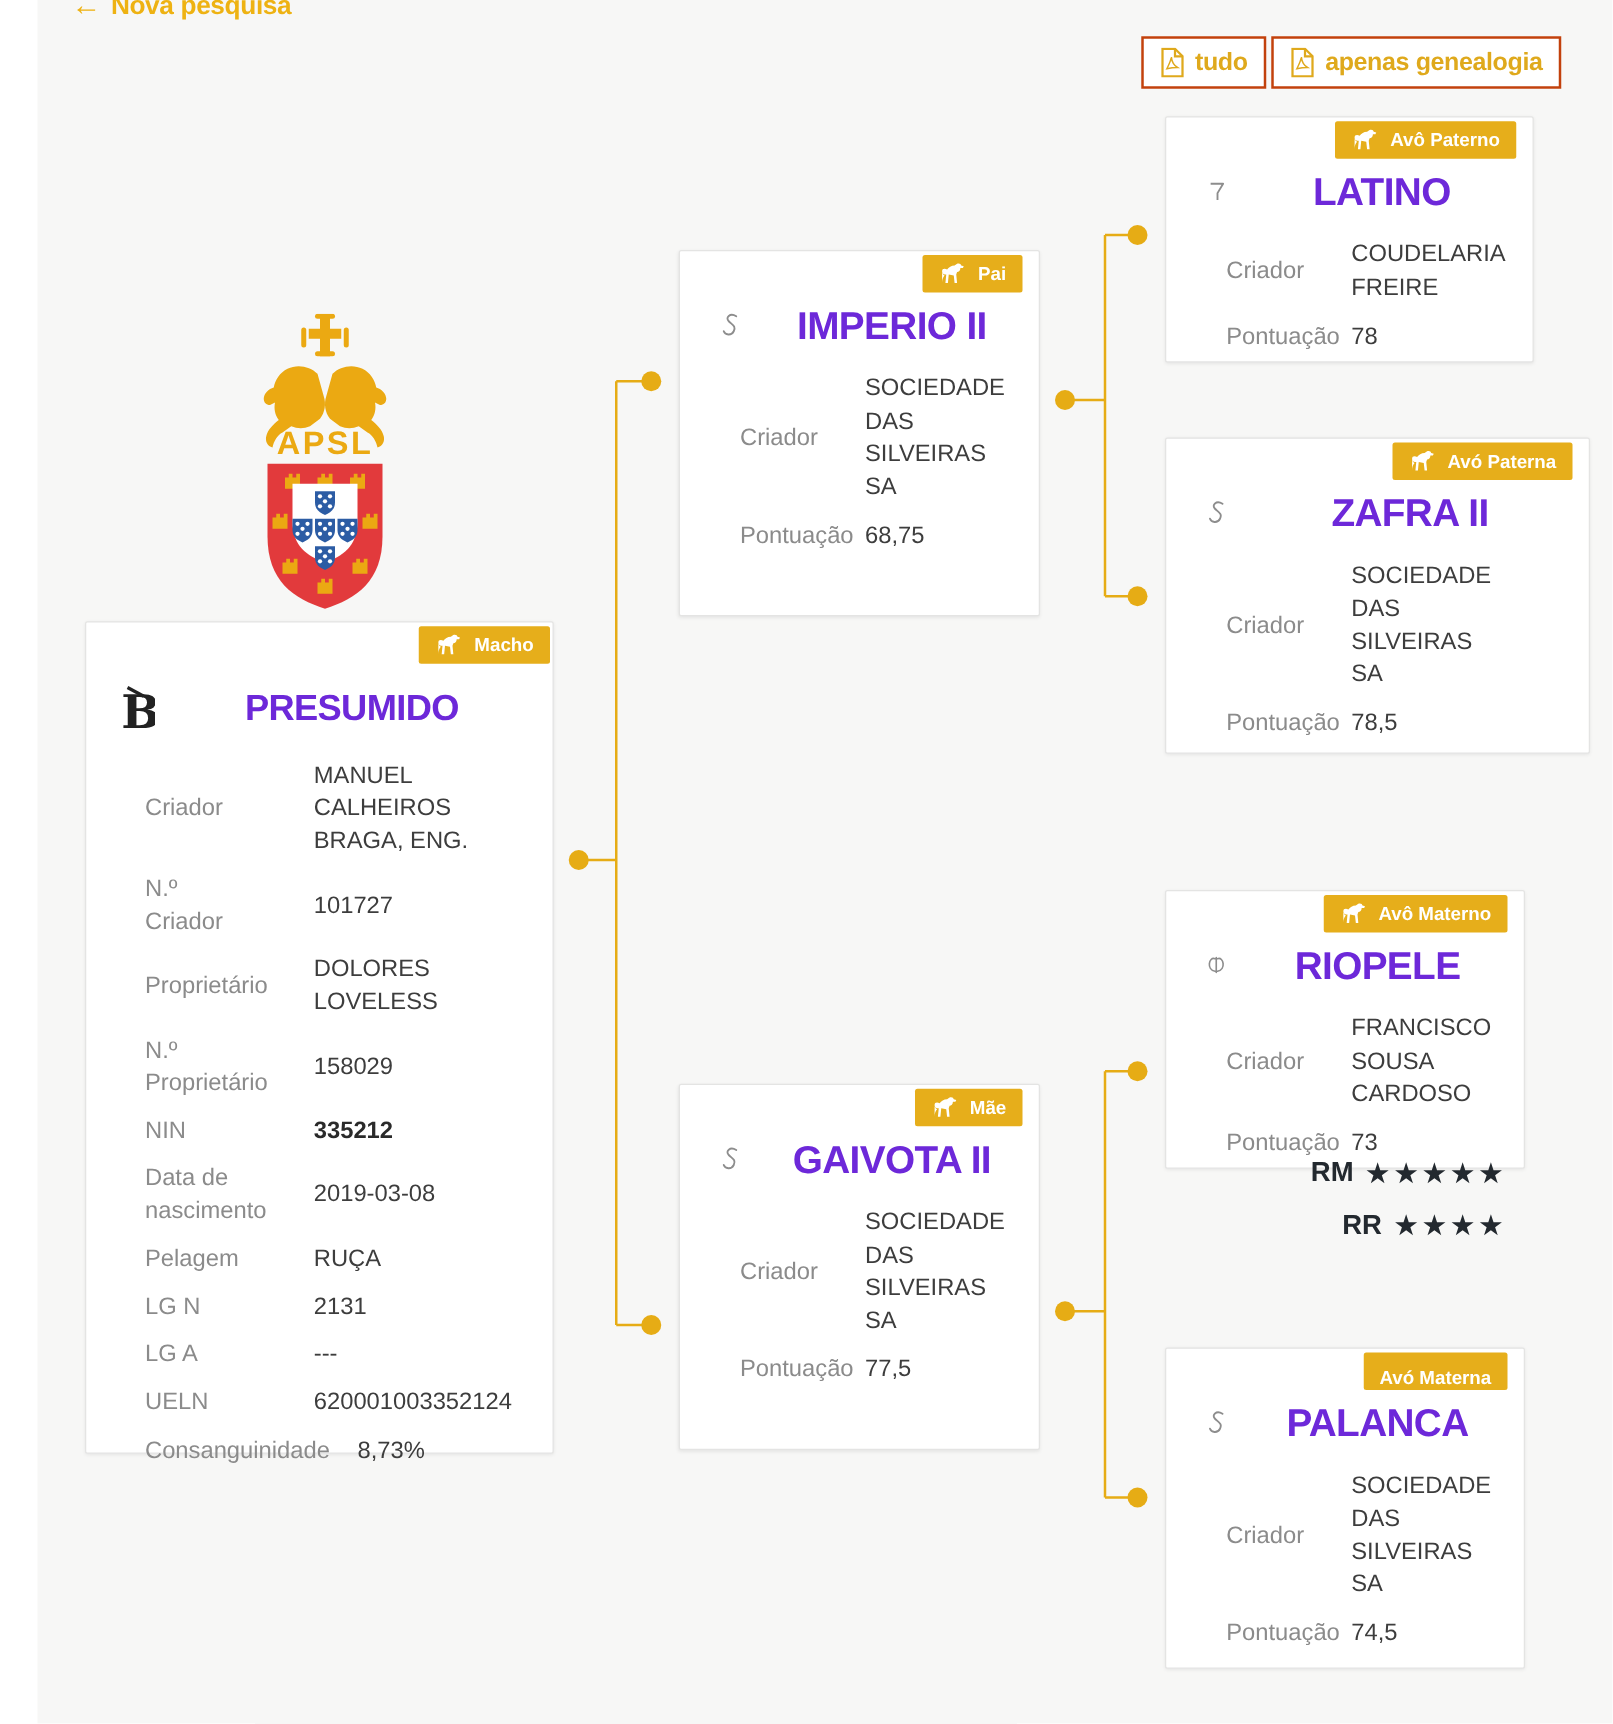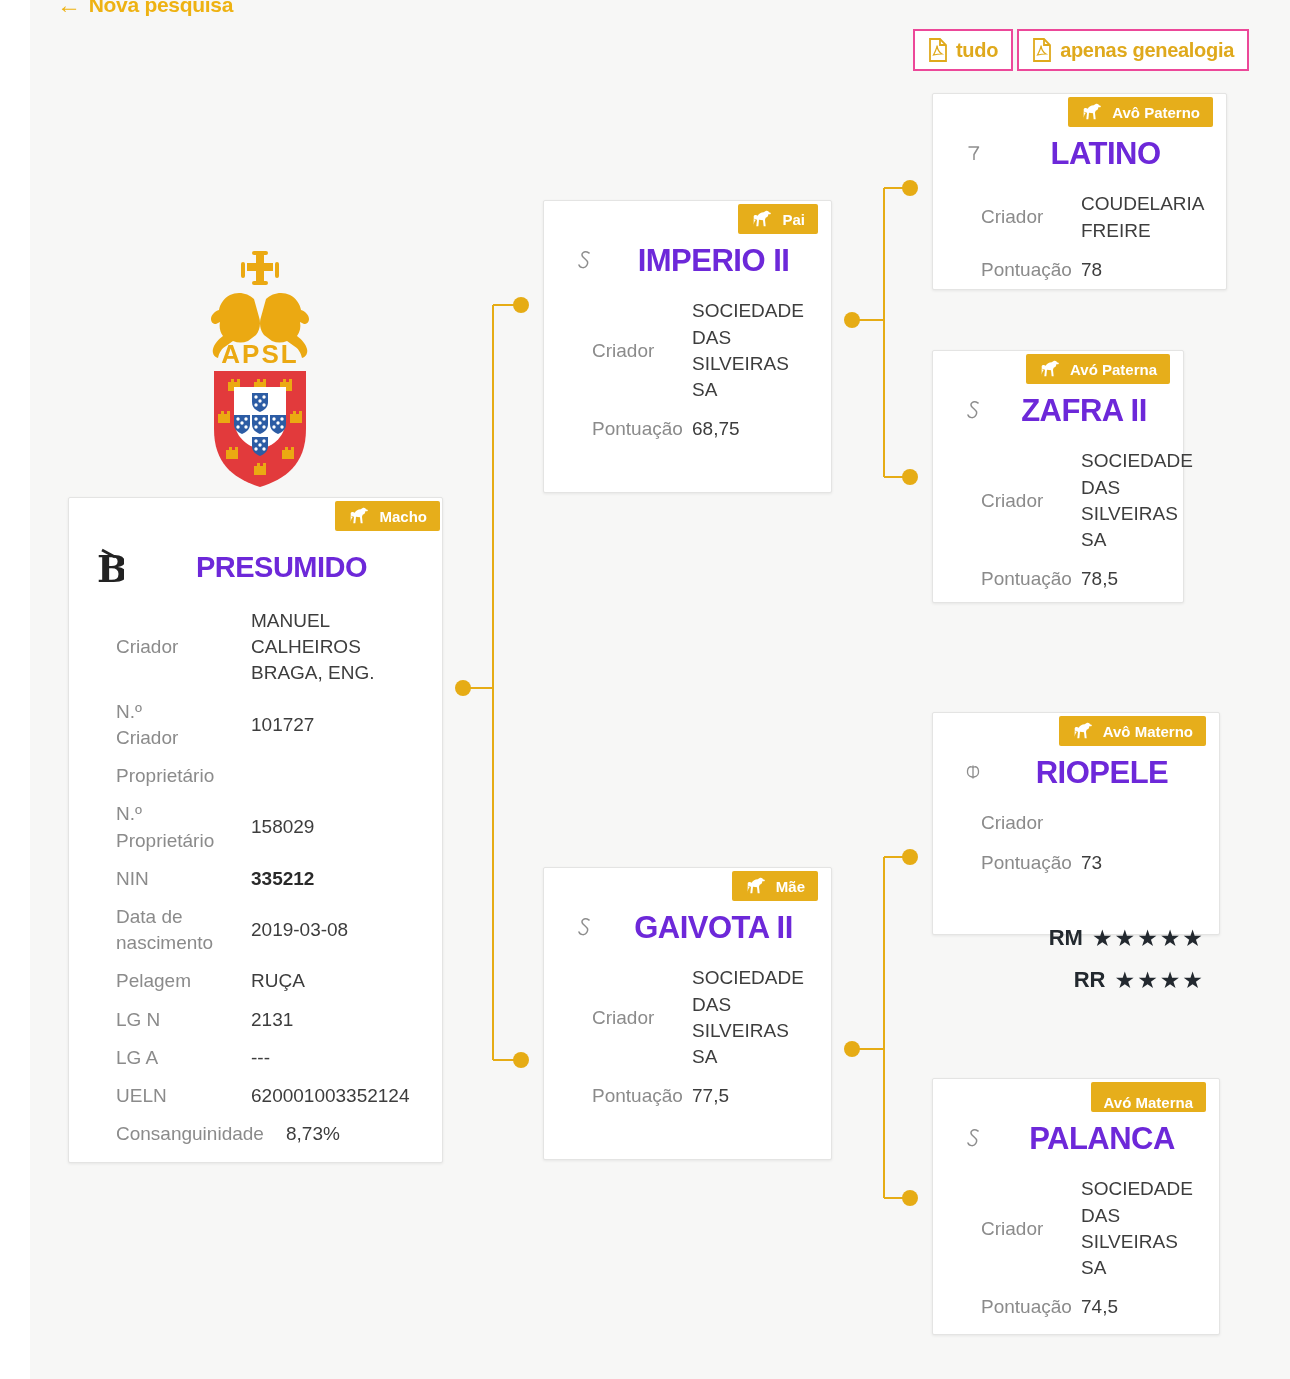--- a/index.html
+++ b/index.html
@@ -6,21 +6,21 @@
   *{box-sizing:border-box;}
   body{font-family:"Liberation Sans","DejaVu Sans",sans-serif;}
   #stage{position:relative;width:1290px;height:1379px;overflow:hidden;background:#ffffff;}
   .gray-panel{position:absolute;left:30px;top:0;width:1260px;height:1379px;background:#f7f7f6;}
 
   
   .back-link{position:absolute;left:57px;top:-7px;display:flex;align-items:center;gap:8px;
     color:#eeb212;font-weight:bold;font-size:21px;letter-spacing:-.3px;cursor:pointer;z-index:3;}
   .back-link .arrow{font-size:24px;line-height:1;}
   .pdf-buttons{position:absolute;left:913px;top:29px;display:flex;gap:4px;z-index:3;}
-  .pdf-btn{display:flex;align-items:center;gap:8px;background:#ffffff;border:2px solid #ec4899;
+  .pdf-btn{display:flex;align-items:center;gap:8px;background:#ffffff;border:2px solid #c2410c;
     color:#dfa91c;font-weight:bold;font-size:20px;padding:7px 13px;cursor:pointer;letter-spacing:-.3px;}
   .pdf-btn svg{display:block;}
 
   
   #connectors{position:absolute;left:0;top:0;z-index:1;}
 
   
   .card{position:absolute;background:#ffffff;border:1px solid #e4e4e3;border-radius:2px;
     box-shadow:0 1px 3px rgba(0,0,0,.07);z-index:2;}
   .badge{position:absolute;top:3px;display:flex;align-items:center;gap:7px;background:#e6ae1b;
@@ -212,20 +212,21 @@
           <span class="flabel">Criador</span>
           <span class="fvalue">MANUEL CALHEIROS BRAGA, ENG.</span>
         </div>
         <div class="frow">
           <span class="flabel">N.º
 Criador</span>
           <span class="fvalue">101727</span>
         </div>
         <div class="frow">
           <span class="flabel">Proprietário</span>
+          <span class="fvalue">DOLORES LOVELESS</span>
         </div>
         <div class="frow">
           <span class="flabel">N.º
 Proprietário</span>
           <span class="fvalue">158029</span>
         </div>
         <div class="frow">
           <span class="flabel">NIN</span>
           <span class="fvalue bold">335212</span>
         </div>
@@ -337,21 +338,21 @@
         <span class="flabel">Criador</span>
         <span class="fvalue">COUDELARIA FREIRE</span>
       </div>
       <div class="frow">
         <span class="flabel">Pontuação</span>
         <span class="fvalue">78</span>
       </div>
     </div>
   </div>
 
-  <div class="card card-anc" style="left:932px;top:350px;width:252px;height:253px;">
+  <div class="card card-anc" style="left:932px;top:350px;width:340px;height:253px;">
     <div class="badge" style="right:13px;">
       <svg width="24" height="18" viewBox="0 0 36 26">
           <path d="M4 24c0-4 1-7 3-9-2-1-3-3-3-5 0-2 1-3 3-3 1 0 2 .5 3 1 2-3 5-5 9-5l3-2c1-.6 3-.6 4 .4l1 1.6 3 1-1 2h-3c0 3-2 5-4 5l-1 3 1 10h-3l-1-9-6-1-1 10H8l1-10c-2 0-4-1-5-2z" fill="#fff"></path>
         </svg>
       <span>Avó Paterna</span>
     </div>
     <div class="card-head">
       <span class="brand-col">
         <svg width="17" height="22" viewBox="0 0 17 22">
             <path d="M13 3C8 0 4 4 7 7c3 3 6 4 4 8-2 4-7 3-8 0" fill="none" stroke="#8d8d8d" stroke-width="1.5" stroke-linecap="round"></path>
@@ -386,20 +387,21 @@
             <path d="M8 4C3 2 1 13 8 14M10 4c5-2 7 9 0 10M9 3v12" fill="none" stroke="#8d8d8d" stroke-width="1.3" stroke-linecap="round"></path>
           </svg>
       </span>
       <div class="horse-name">
           <span>RIOPELE</span>
         </div>
     </div>
     <div class="card-body">
       <div class="frow">
         <span class="flabel">Criador</span>
+        <span class="fvalue">FRANCISCO SOUSA CARDOSO</span>
       </div>
       <div class="frow">
         <span class="flabel">Pontuação</span>
         <span class="fvalue">73</span>
       </div>
     </div>
   </div>
 
   <div class="ratings" style="top:925px;" id="ratings">
       <div class="rating-row">

